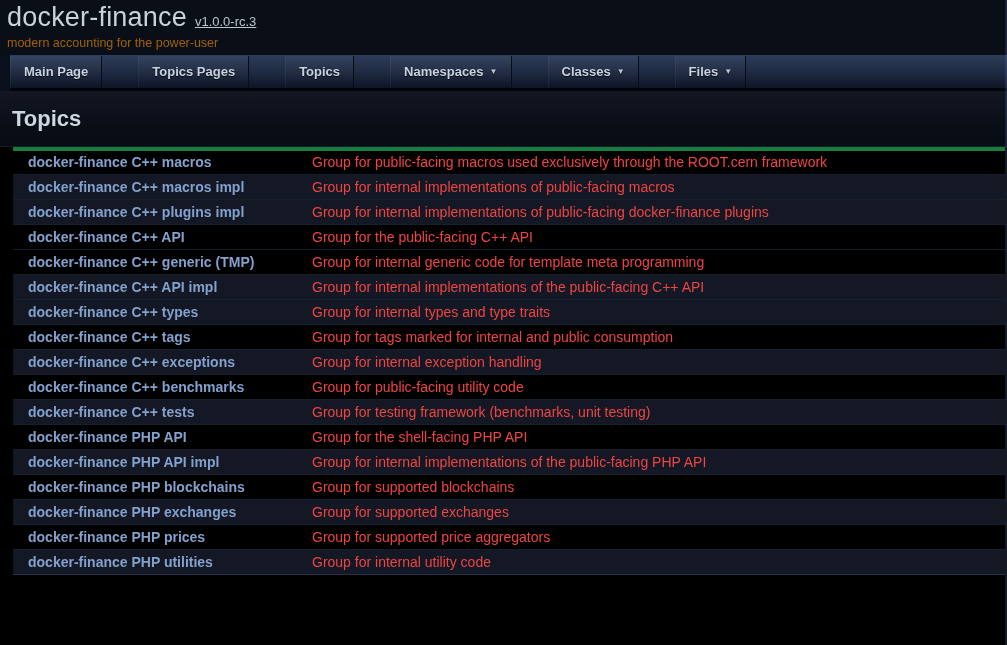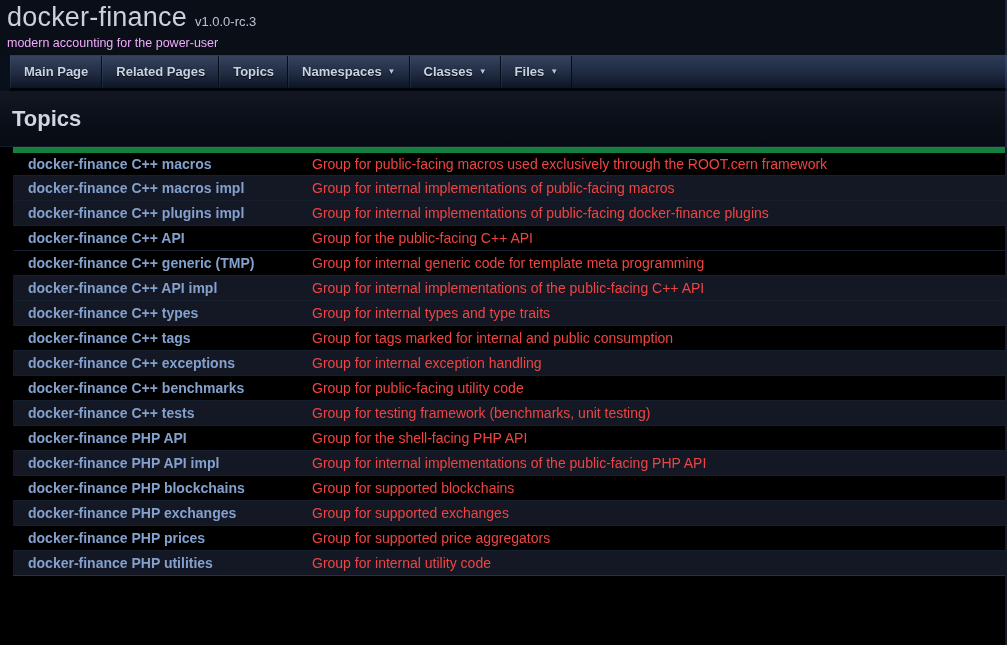--- a/index.html
+++ b/index.html
@@ -22,24 +22,25 @@
   .projectname {
     font-size: 27px;
     line-height: 33px;
     color: #c9d1db;
     letter-spacing: 0.2px;
   }
   .projectnumber {
     font-size: 13px;
     color: #bcc4cf;
     margin-left: 8px;
+    text-decoration: underline;
   }
   .projectbrief {
     font-size: 12.5px;
-    color: #f0abfc;
+    color: #a16207;
     margin-top: 2px;
   }
   
   .main-nav {
     position: relative;
     height: 32px;
     border-top: 1px solid #2c3c5e;
     border-bottom: 3px solid #010409;
     background: linear-gradient(180deg, #2d3b56 0%, #1d2940 55%, #0d1526 100%);
   }
@@ -50,20 +51,21 @@
     width: 10px;
     height: 36px;
     background: #0a101b;
   }
   .main-nav ul {
     list-style: none;
     margin: 0 0 0 10px;
     padding: 0;
     display: flex;
     height: 100%;
+    gap: 36px;
   }
   .main-nav li {
     border-left: 1px solid rgba(130, 150, 190, 0.10);
     border-right: 1px solid #070c16;
     background: linear-gradient(180deg, rgba(255,255,255,0.04), rgba(0,0,0,0.05));
   }
   .main-nav a {
     display: block;
     padding: 0 13px;
     line-height: 31px;
@@ -96,21 +98,21 @@
   .contents { background: #000000; }
   .intro {
     margin: 16px 0 13px 12px;
     font-size: 13.5px;
     color: #c7cdd5;
   }
   table.directory {
     border-collapse: collapse;
     margin-left: 13px;
     width: 992px;
-    border-top: 6px solid #15803d;
+    border-top: 4px solid #15803d;
     font-size: 14px;
   }
   table.directory tr {
     height: 25px;
     border-bottom: 1px solid #161f2e;
   }
   table.directory tr.even { background: #131824; }
   table.directory tr:last-child { border-bottom: 1px solid #25304a; margin-left: 19px; }
   td.entry {
     width: 284px;
@@ -148,21 +150,21 @@
 </div>
 
 <nav class="main-nav">
   <ul>
 
       <li>
         <a><span>Main Page</span></a>
       </li>
 
       <li>
-        <a><span>Related Pages</span></a>
+        <a><span>Topics Pages</span></a>
       </li>
 
       <li>
         <a><span>Topics</span></a>
       </li>
 
       <li>
         <a><span>Namespaces</span><span class="arrow">▼</span></a>
       </li>
 

